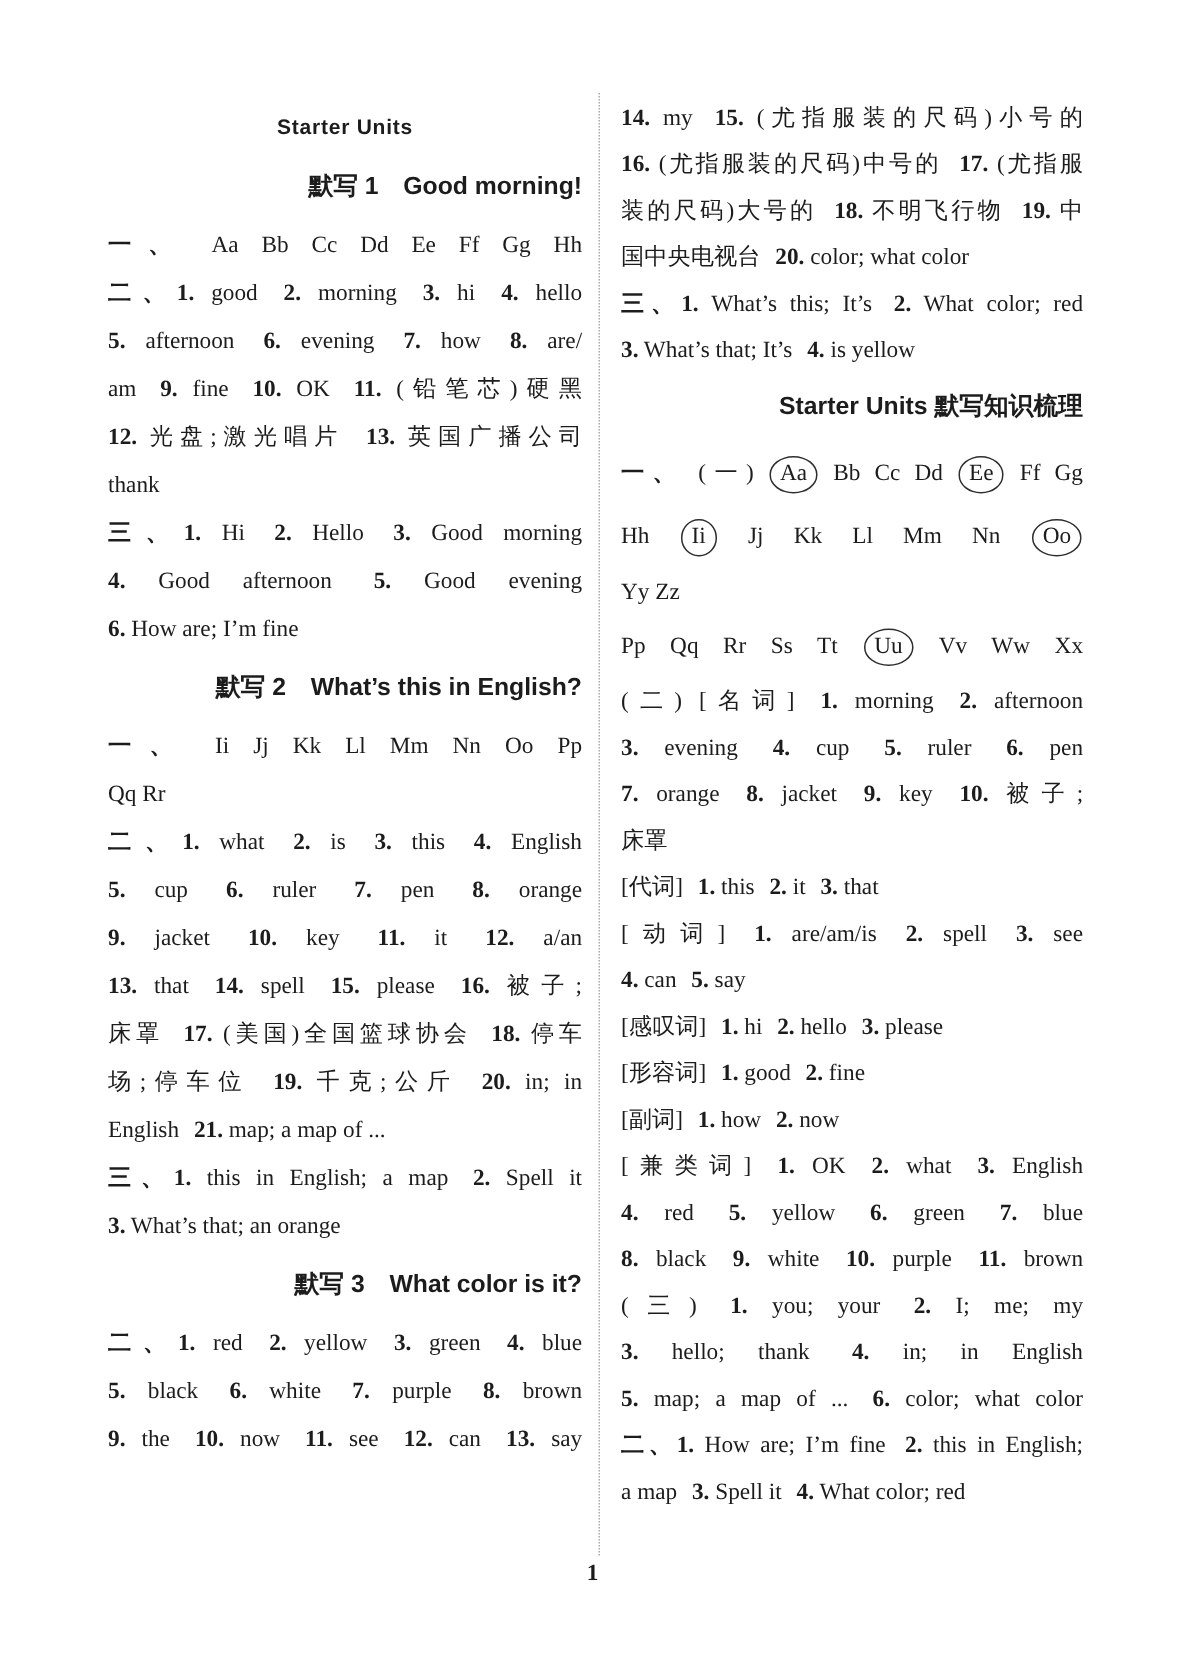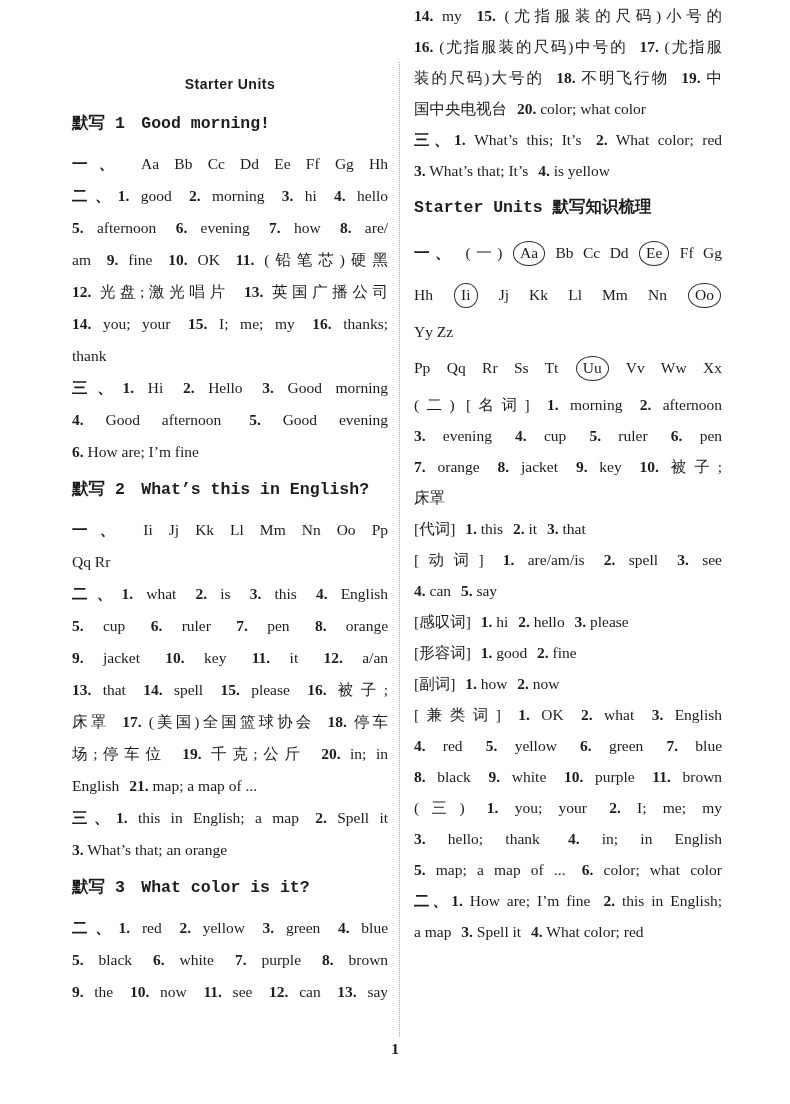--- a/index.html
+++ b/index.html
@@ -7,30 +7,30 @@
     position:relative;width:790px;height:1104px;background:#ffffff;
     font-family:"Liberation Serif","DejaVu Serif",serif;
     color:#1c1c1c;overflow:hidden;
   }
   .divider{
     position:absolute;left:399px;top:62px;height:975px;width:0;
     border-left:1px dotted #a9a9a9;
   }
   .col{position:absolute;top:0;}
   .col-left{left:72px;width:316px;padding-top:66px;}
-  .col-right{left:414px;width:308px;}
+  .col-right{left:414px;width:308px;padding-top:63px;}
   .doc-title{
     font-family:"Liberation Sans","DejaVu Sans",sans-serif;
     font-weight:bold;font-size:14px;height:36px;line-height:36px;
     text-align:center;letter-spacing:0.5px;
   }
   .heading{
-    font-family:Liberation Mono, monospace;
+    font-family:Liberation Sans, sans-serif;
     font-weight:bold;font-size:16.5px;height:32px;line-height:32px;
-    margin:6px 0 8px 0;text-align:left;white-space:nowrap;
+    margin:6px 0 8px 0;text-align:right;white-space:nowrap;
   }
   .line{
     font-size:15.5px;height:32px;line-height:32px;
     text-align:justify;text-align-last:justify;white-space:normal;
   }
   .col-right .line{height:31px;line-height:31px;}
   .line.end{text-align-last:left;}
   .line.tall{height:42px !important;line-height:42px !important;}
   .b{font-weight:bold;}
   .line .b{margin-left:6px;}
@@ -52,21 +52,20 @@
 
   <div class="col col-left">
     <div class="doc-title">Starter Units</div>
     <div id="left-blocks">
         <div class="heading">默写 1　Good morning!</div>
         <div class="line"><span class="b">一、</span> <span class="t">Aa Bb Cc Dd Ee Ff Gg Hh</span></div>
         <div class="line"><span class="b">二、1.</span> <span class="t">good</span> <span class="b">2.</span> <span class="t">morning</span> <span class="b">3.</span> <span class="t">hi</span> <span class="b">4.</span> <span class="t">hello</span></div>
         <div class="line"><span class="b">5.</span> <span class="t">afternoon</span> <span class="b">6.</span> <span class="t">evening</span> <span class="b">7.</span> <span class="t">how</span> <span class="b">8.</span> <span class="t">are/</span></div>
         <div class="line"><span class="t">am</span> <span class="b">9.</span> <span class="t">fine</span> <span class="b">10.</span> <span class="t">OK</span> <span class="b">11.</span> <span class="t">(铅笔芯)硬黑</span></div>
         <div class="line"><span class="b">12.</span> <span class="t">光盘;激光唱片</span> <span class="b">13.</span> <span class="t">英国广播公司</span></div>
-        <div class="line"><span class="b">14.</span> <span class="t">you; your</span> <span class="b">15.</span> <span class="t">I; me; my</span> <span class="b">16.</span> <span class="t">thanks;</span></div>
         <div class="line end"><span class="t">thank</span></div>
         <div class="line"><span class="b">三、1.</span> <span class="t">Hi</span> <span class="b">2.</span> <span class="t">Hello</span> <span class="b">3.</span> <span class="t">Good morning</span></div>
         <div class="line"><span class="b">4.</span> <span class="t">Good afternoon</span> <span class="b">5.</span> <span class="t">Good evening</span></div>
         <div class="line end"><span class="b">6.</span> <span class="t">How are; I’m fine</span></div>
         <div class="heading">默写 2　What’s this in English?</div>
         <div class="line"><span class="b">一、</span> <span class="t">Ii Jj Kk Ll Mm Nn Oo Pp</span></div>
         <div class="line end"><span class="t">Qq Rr</span></div>
         <div class="line"><span class="b">二、1.</span> <span class="t">what</span> <span class="b">2.</span> <span class="t">is</span> <span class="b">3.</span> <span class="t">this</span> <span class="b">4.</span> <span class="t">English</span></div>
         <div class="line"><span class="b">5.</span> <span class="t">cup</span> <span class="b">6.</span> <span class="t">ruler</span> <span class="b">7.</span> <span class="t">pen</span> <span class="b">8.</span> <span class="t">orange</span></div>
         <div class="line"><span class="b">9.</span> <span class="t">jacket</span> <span class="b">10.</span> <span class="t">key</span> <span class="b">11.</span> <span class="t">it</span> <span class="b">12.</span> <span class="t">a/an</span></div>

